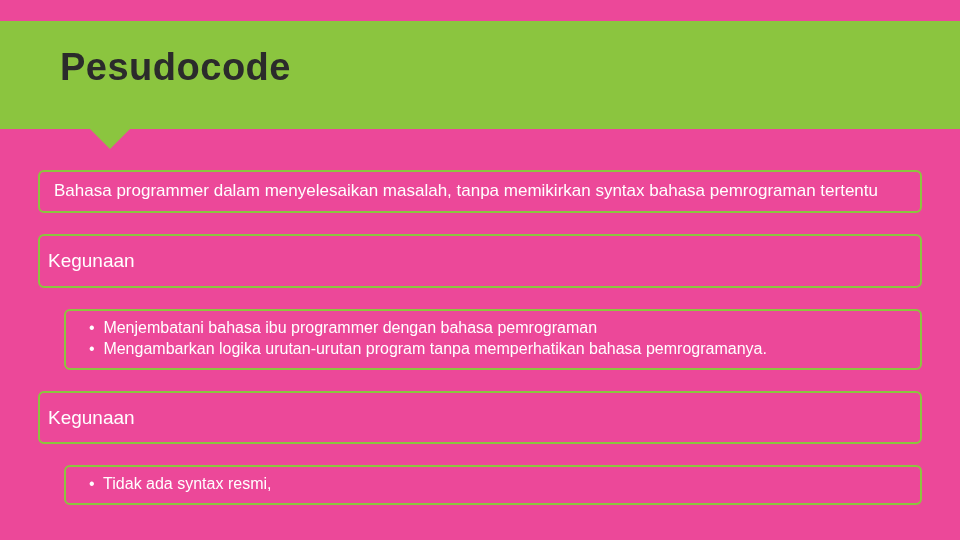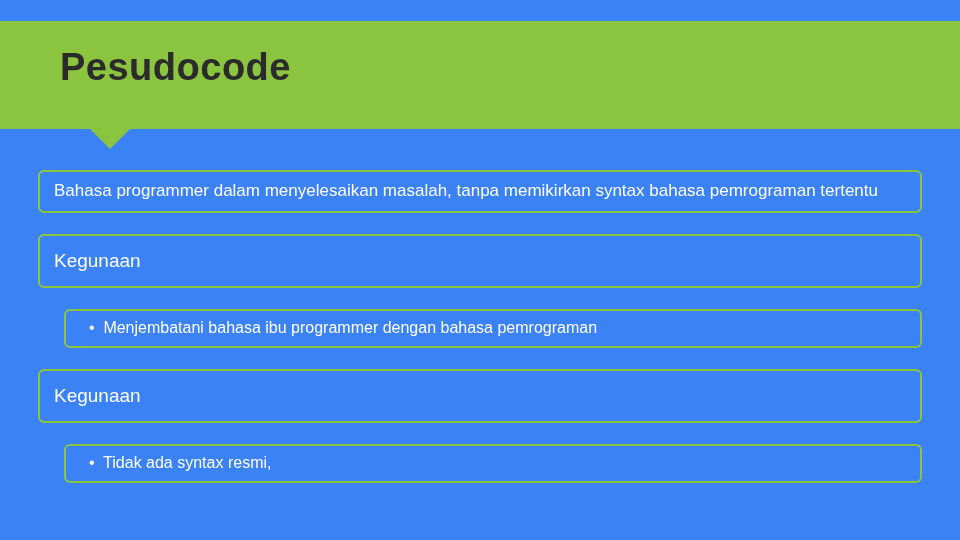--- a/index.html
+++ b/index.html
@@ -1,20 +1,20 @@
 <!DOCTYPE html>
 <html><head>
 <meta charset="utf-8">
 <style>
   * { margin: 0; padding: 0; box-sizing: border-box; }
   html, body { width: 960px; height: 540px; overflow: hidden; font-family: Arial, Helvetica, sans-serif; }
   .slide {
     width: 960px;
     height: 540px;
-    background: #3b82f6;
+    background: #ec4899;
     position: relative;
     text-decoration: underline;
   }
   .header-band {
     position: absolute;
     top: 21px;
     left: 0;
     width: 960px;
     height: 108px;
     background: #8bc53f;
@@ -52,21 +52,21 @@
     font-size: 17px;
     line-height: 1.35;
   }
   .panel.sub {
     margin-left: 26px;
     width: calc(100% - 26px);
     font-size: 16px;
     padding: 6px 25px 8px 14px;
   }
   .panel.section {
-    padding: 12px 14px;
+    padding: 12px 8px;
     font-size: 19px;
   }
   .bullet { white-space: pre; }
 </style>
 </head>
 <body>
 
 <div class="slide">
   <div class="header-band"></div>
   <div class="title">Pesudocode</div>
@@ -77,20 +77,21 @@
     <div class="panel">
       <span>Bahasa programmer dalam menyelesaikan masalah, tanpa memikirkan syntax bahasa pemrograman tertentu</span>
     </div>
 
     <div class="panel section">
       <span>Kegunaan</span>
     </div>
 
     <div class="panel sub">
       <div class="bullet">  •  <span>Menjembatani bahasa ibu programmer dengan bahasa pemrograman</span></div>
+      <div class="bullet">  •  <span>Mengambarkan logika urutan-urutan program tanpa memperhatikan bahasa pemrogramanya.</span></div>
     </div>
 
     <div class="panel section">
       <span>Kegunaan</span>
     </div>
 
     <div class="panel sub">
       <div class="bullet">  •  <span>Tidak ada syntax resmi,</span></div>
     </div>
 

